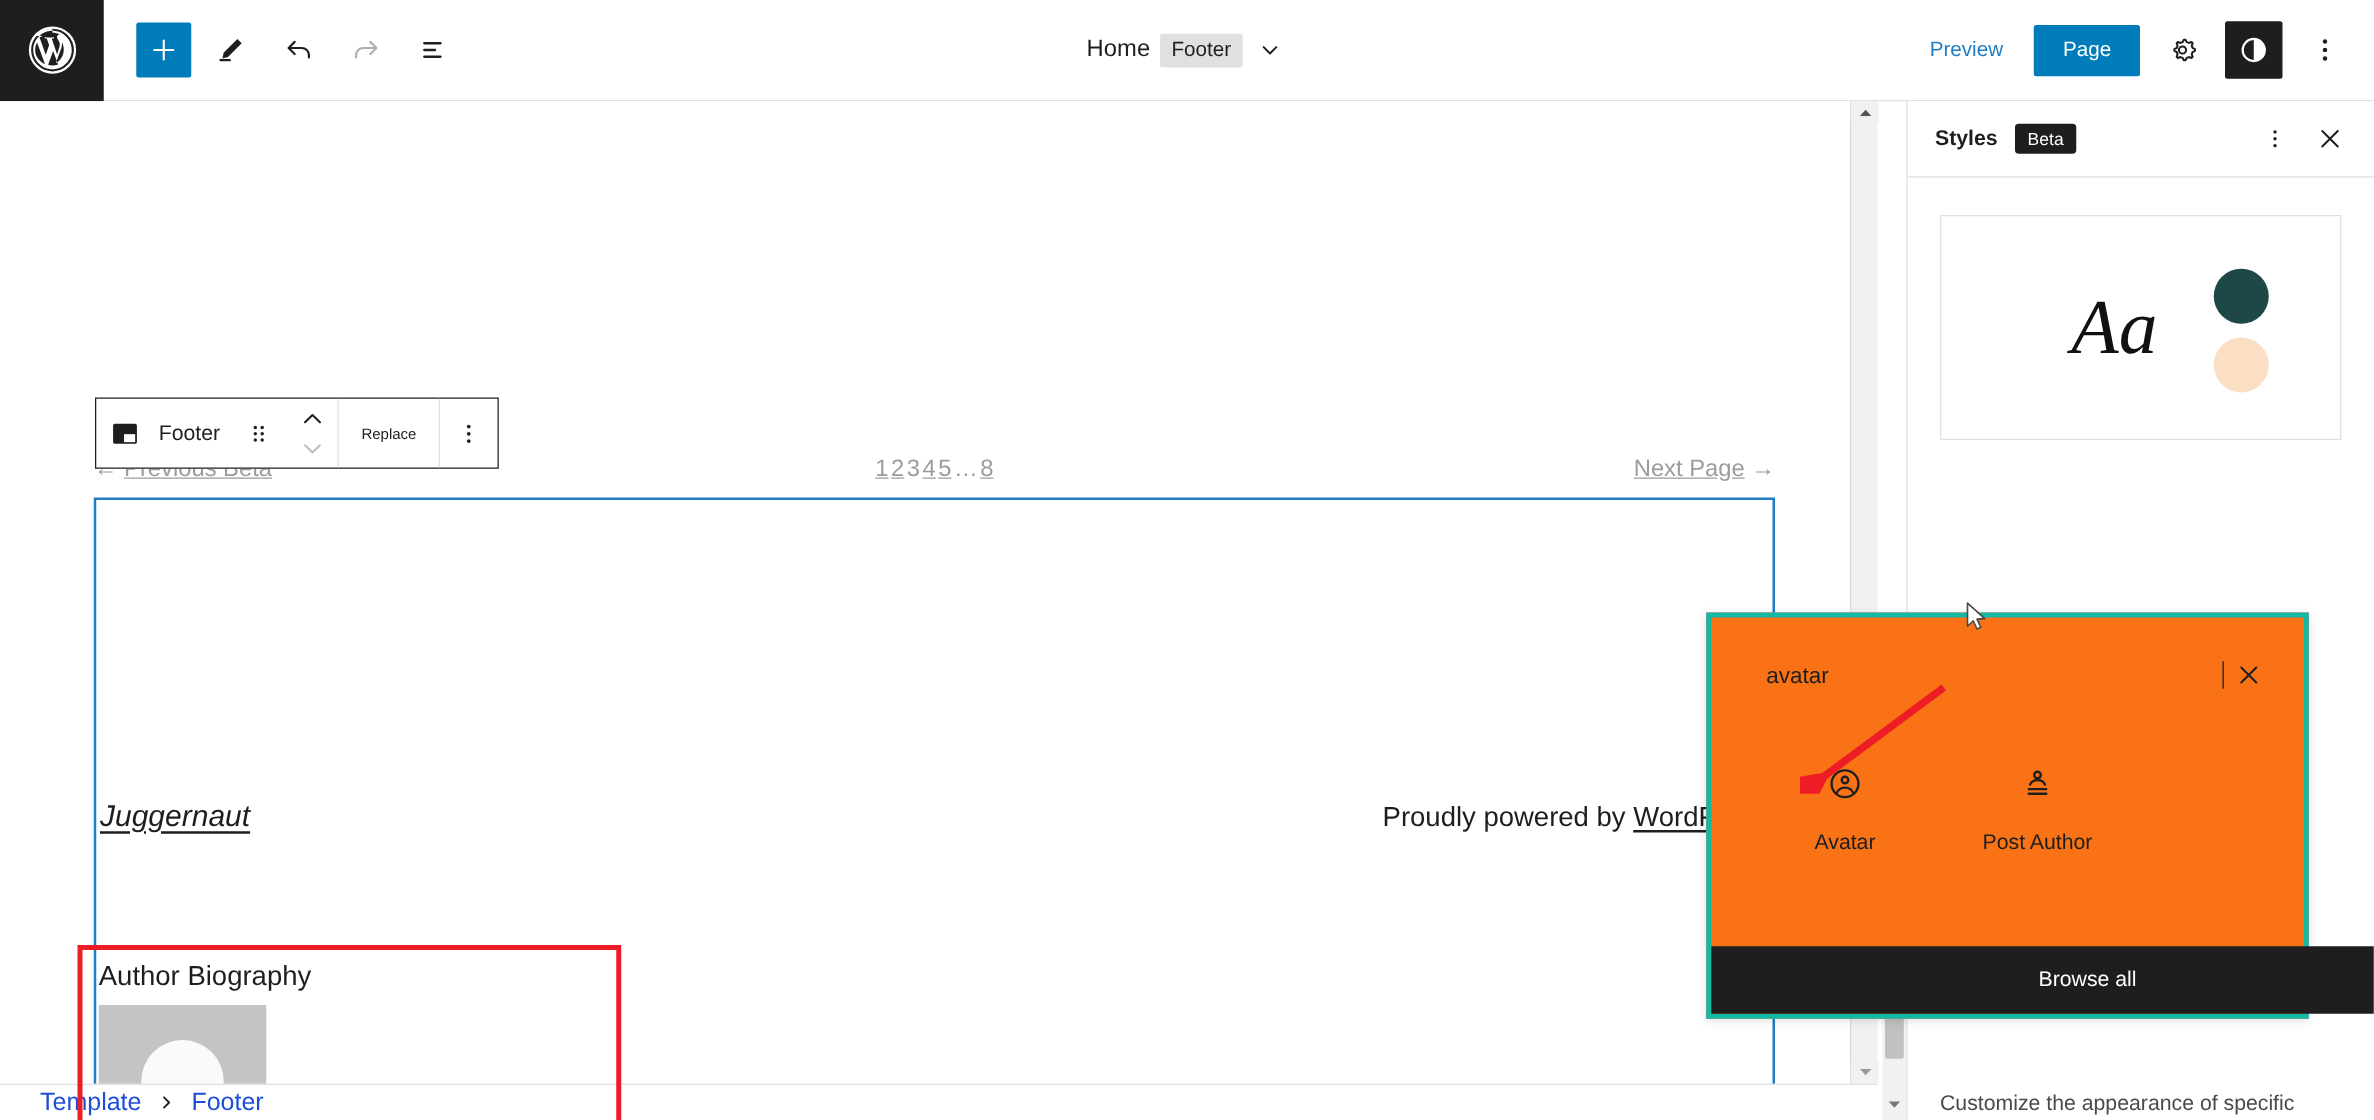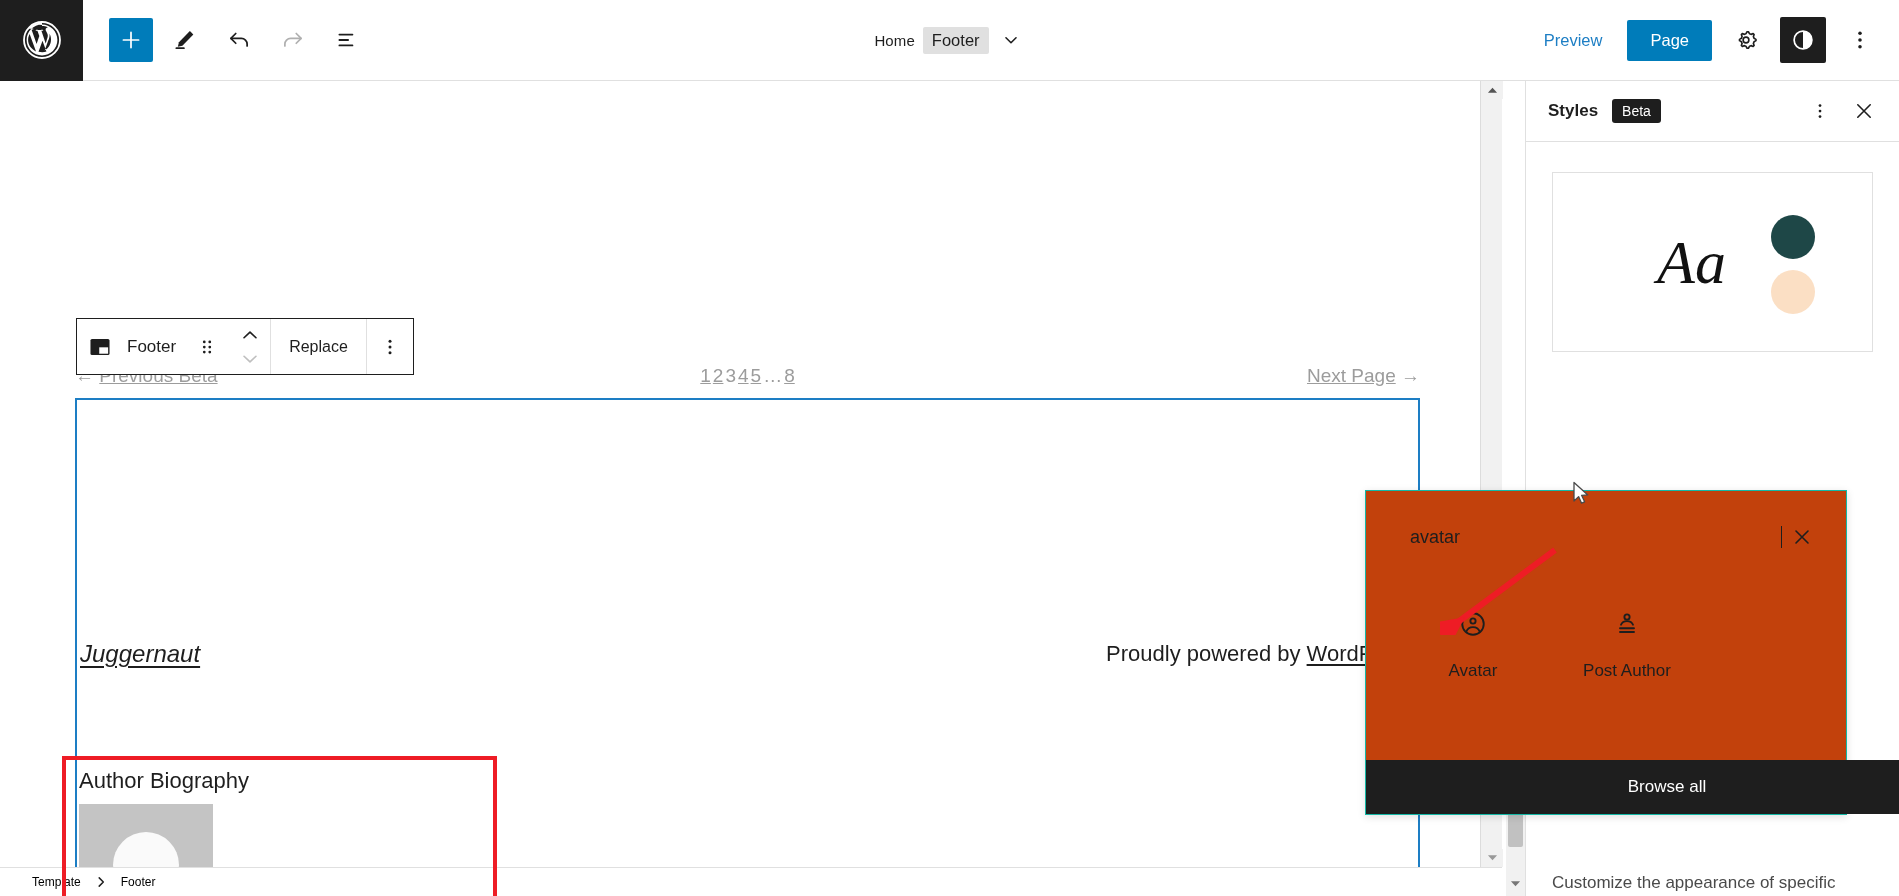--- a/index.html
+++ b/index.html
@@ -47,21 +47,21 @@
   }
   .tool-btn.disabled { opacity: .35; cursor: default; }
 
   .header-center {
     position: absolute; left: 0; right: 0;
     display: flex; align-items: center; justify-content: center;
     gap: 8px; pointer-events: none;
   }
   .header-center > * { pointer-events: auto; }
   .doc-home {
-    font-size: 15px; color: #1e1e1e; letter-spacing: .1px;
+    font-size: 19px; color: #1e1e1e; letter-spacing: .1px;
   }
   .doc-current {
     font-size: 16.5px; color: #1e1e1e;
     background: #e0e0e0; border-radius: 2px;
     padding: 4px 9px;
   }
   .doc-chevron {
     width: 28px; height: 28px;
     display: flex; align-items: center; justify-content: center;
     cursor: pointer;
@@ -211,21 +211,21 @@
     display: flex; align-items: center; justify-content: center;
     background: transparent; border: none; cursor: pointer;
     height: 100%; padding: 0 10px;
     font-family: "Liberation Sans", sans-serif;
   }
   .bt-icon-btn { width: 46px; padding: 0; }
   .bt-label {
     font-size: 17px; color: #1e1e1e; padding: 0 8px 0 4px;
     white-space: nowrap;
   }
-  .bt-replace { font-size: 16px; color: #1e1e1e; padding: 0 18px; }
+  .bt-replace { font-size: 12px; color: #1e1e1e; padding: 0 18px; }
   .bt-movers { display: flex; flex-direction: column; align-items: center; justify-content: center; width: 40px; }
 
   
   .sidebar {
     position: absolute;
     top: 81px; left: 1525px;
     width: 374px; height: 815px;
     background: #fff;
     border-left: 1px solid #e0e0e0;
   }
@@ -298,22 +298,22 @@
   .ssb-arrow {
     position: absolute; left: 0; bottom: 3px; width: 19px; height: 18px;
     display: flex; align-items: center; justify-content: center;
   }
 
   
   .inserter-popover {
     position: absolute;
     left: 1365px; top: 490px;
     width: 482px; height: 325px;
-    background: #c2410c;
-    border: 1px solid #14b8a6;
+    background: #f97316;
+    border: 4px solid #14b8a6;
     box-shadow: 0 2px 8px rgba(0,0,0,.12);
     z-index: 50;
   }
   .inserter-search-row {
     height: 92px;
     display: flex; align-items: center;
     padding: 0 24px 0 44px;
   }
   .inserter-search-input {
     flex: 1;
@@ -360,21 +360,21 @@
 
   
   .breadcrumb-bar {
     position: absolute; left: 0; top: 867px;
     width: 1502px; height: 29px;
     background: #fff;
     border-top: 1px solid #e0e0e0;
     display: flex; align-items: center;
     padding-left: 32px; gap: 12px;
   }
-  .bc-item { font-size: 12px; color: #000000; cursor: pointer; text-align: center; }
+  .bc-item { font-size: 20px; color: #1d4ed8; cursor: pointer; text-align: center; }
   .bc-sep { display: flex; align-items: center; }
 </style>
 </head>
 <body>
 
 <div id="app">
 
   <div class="header">
 
     <div class="wp-logo-box">

